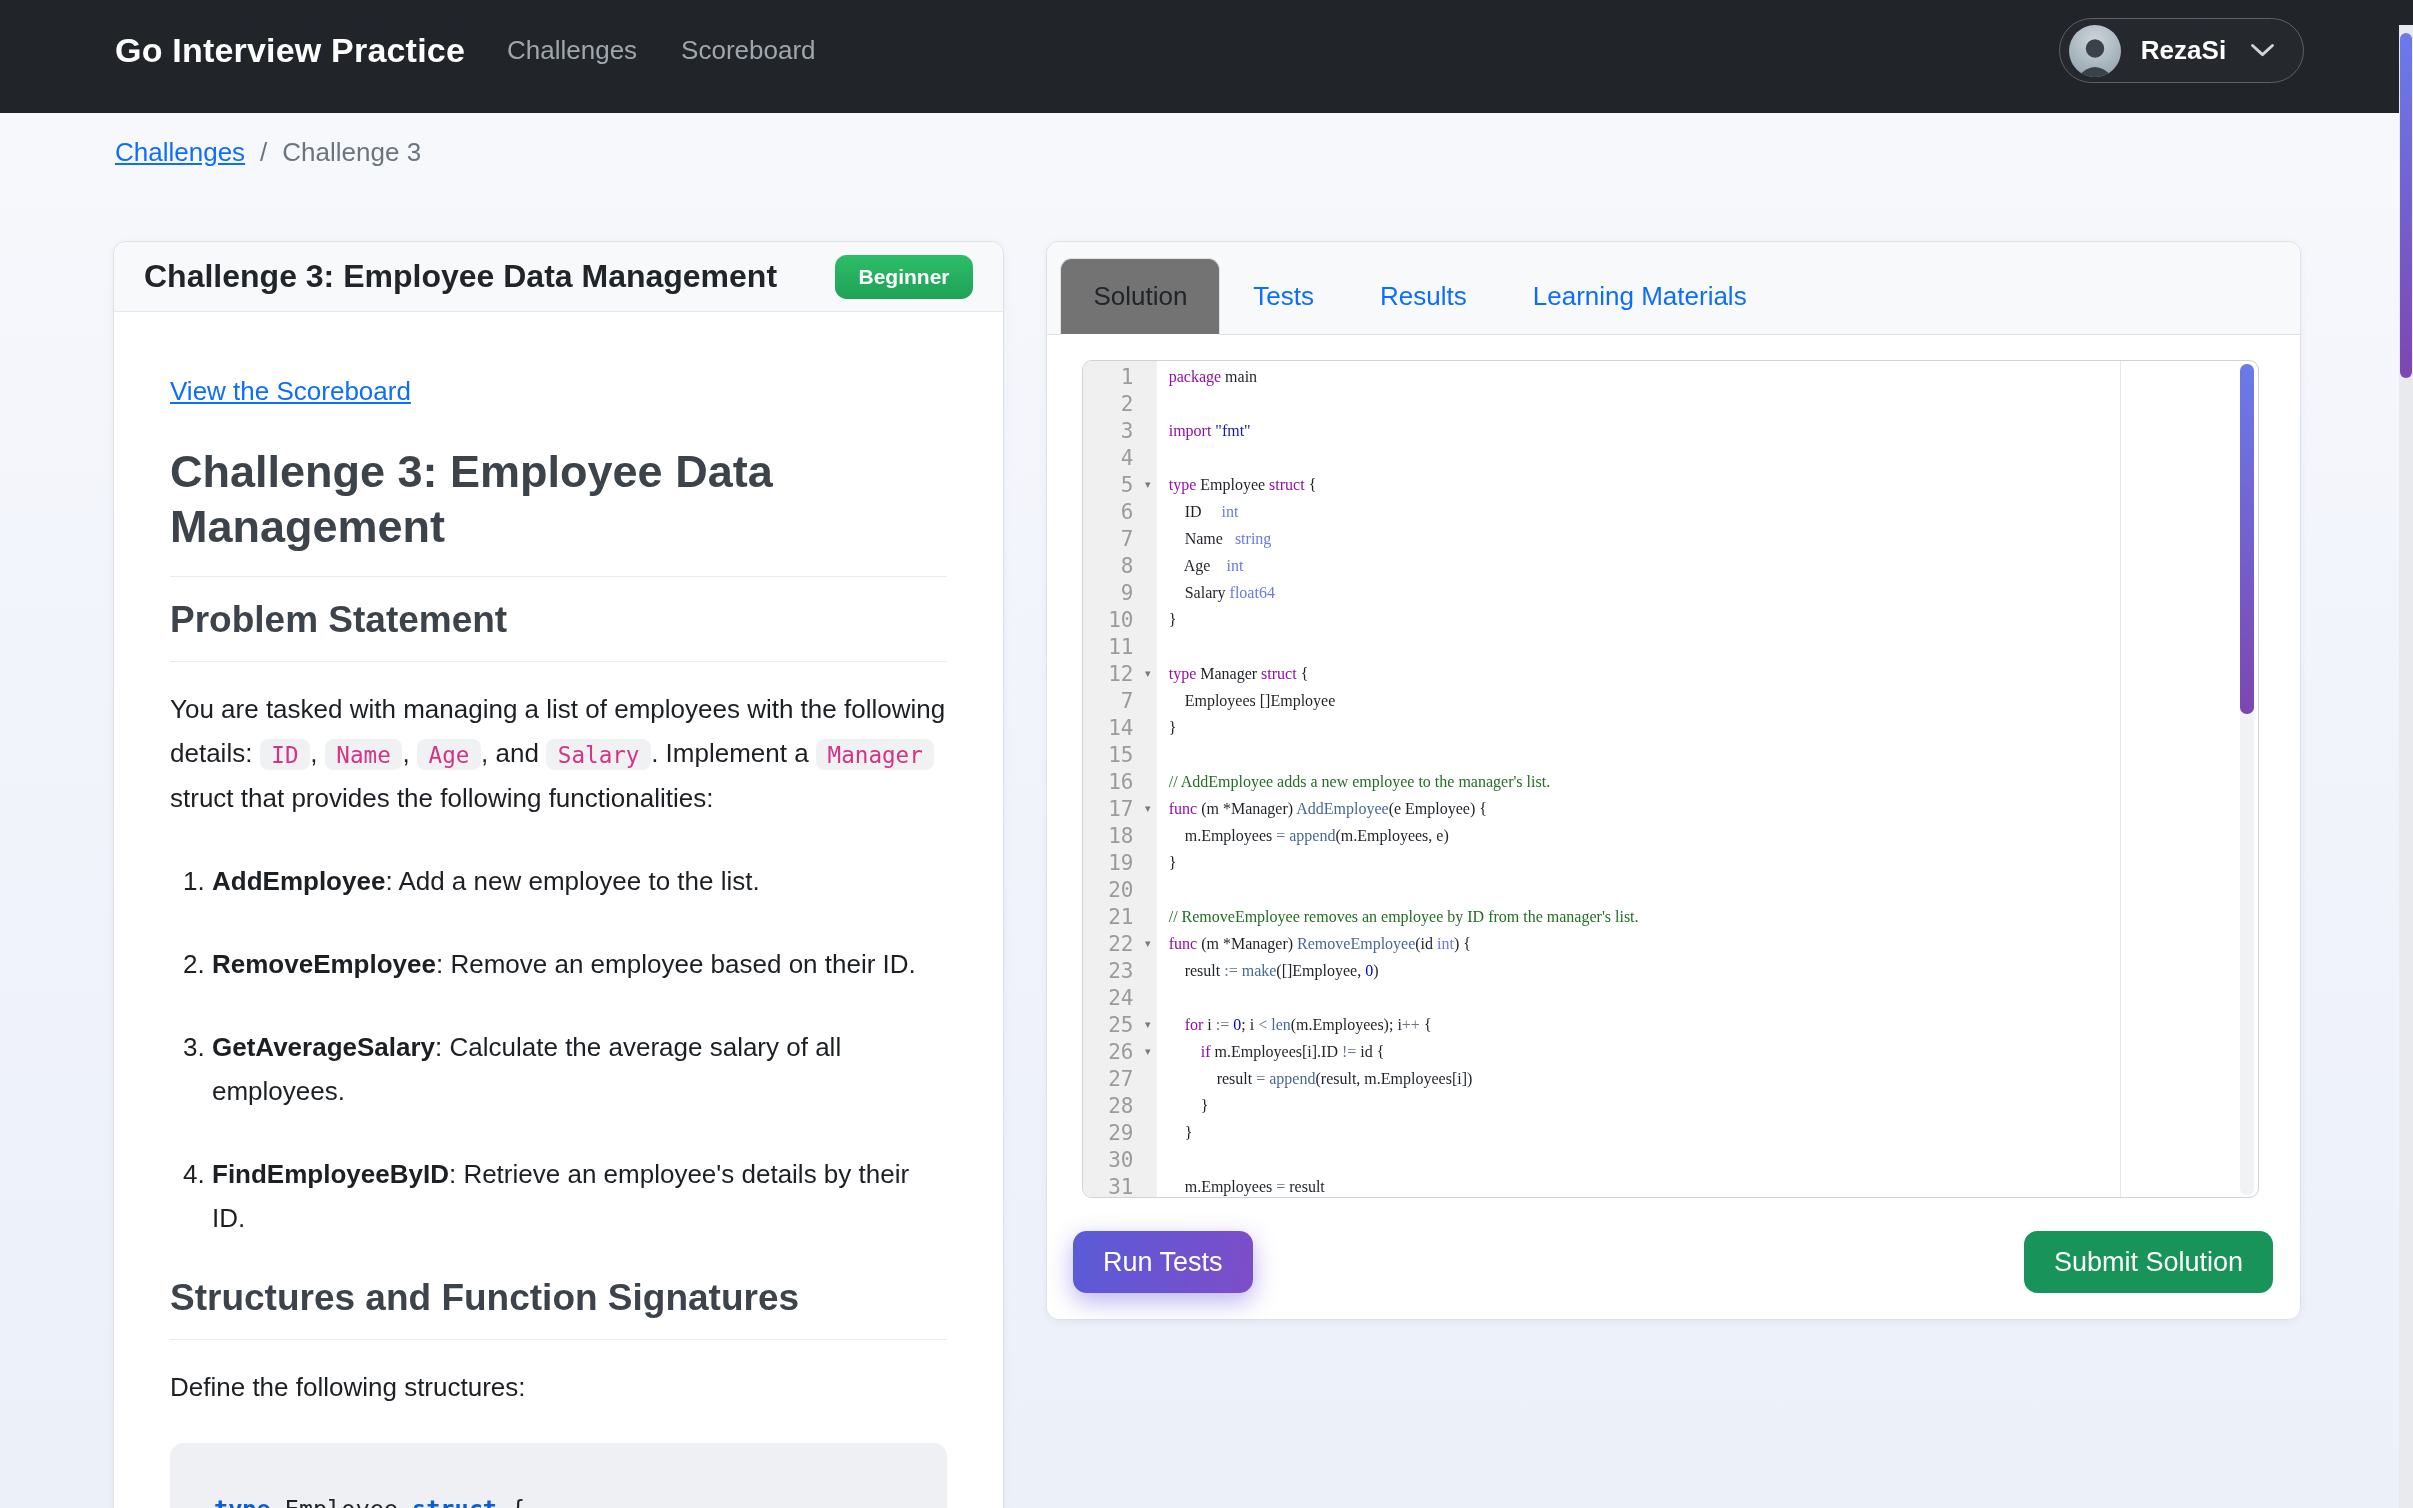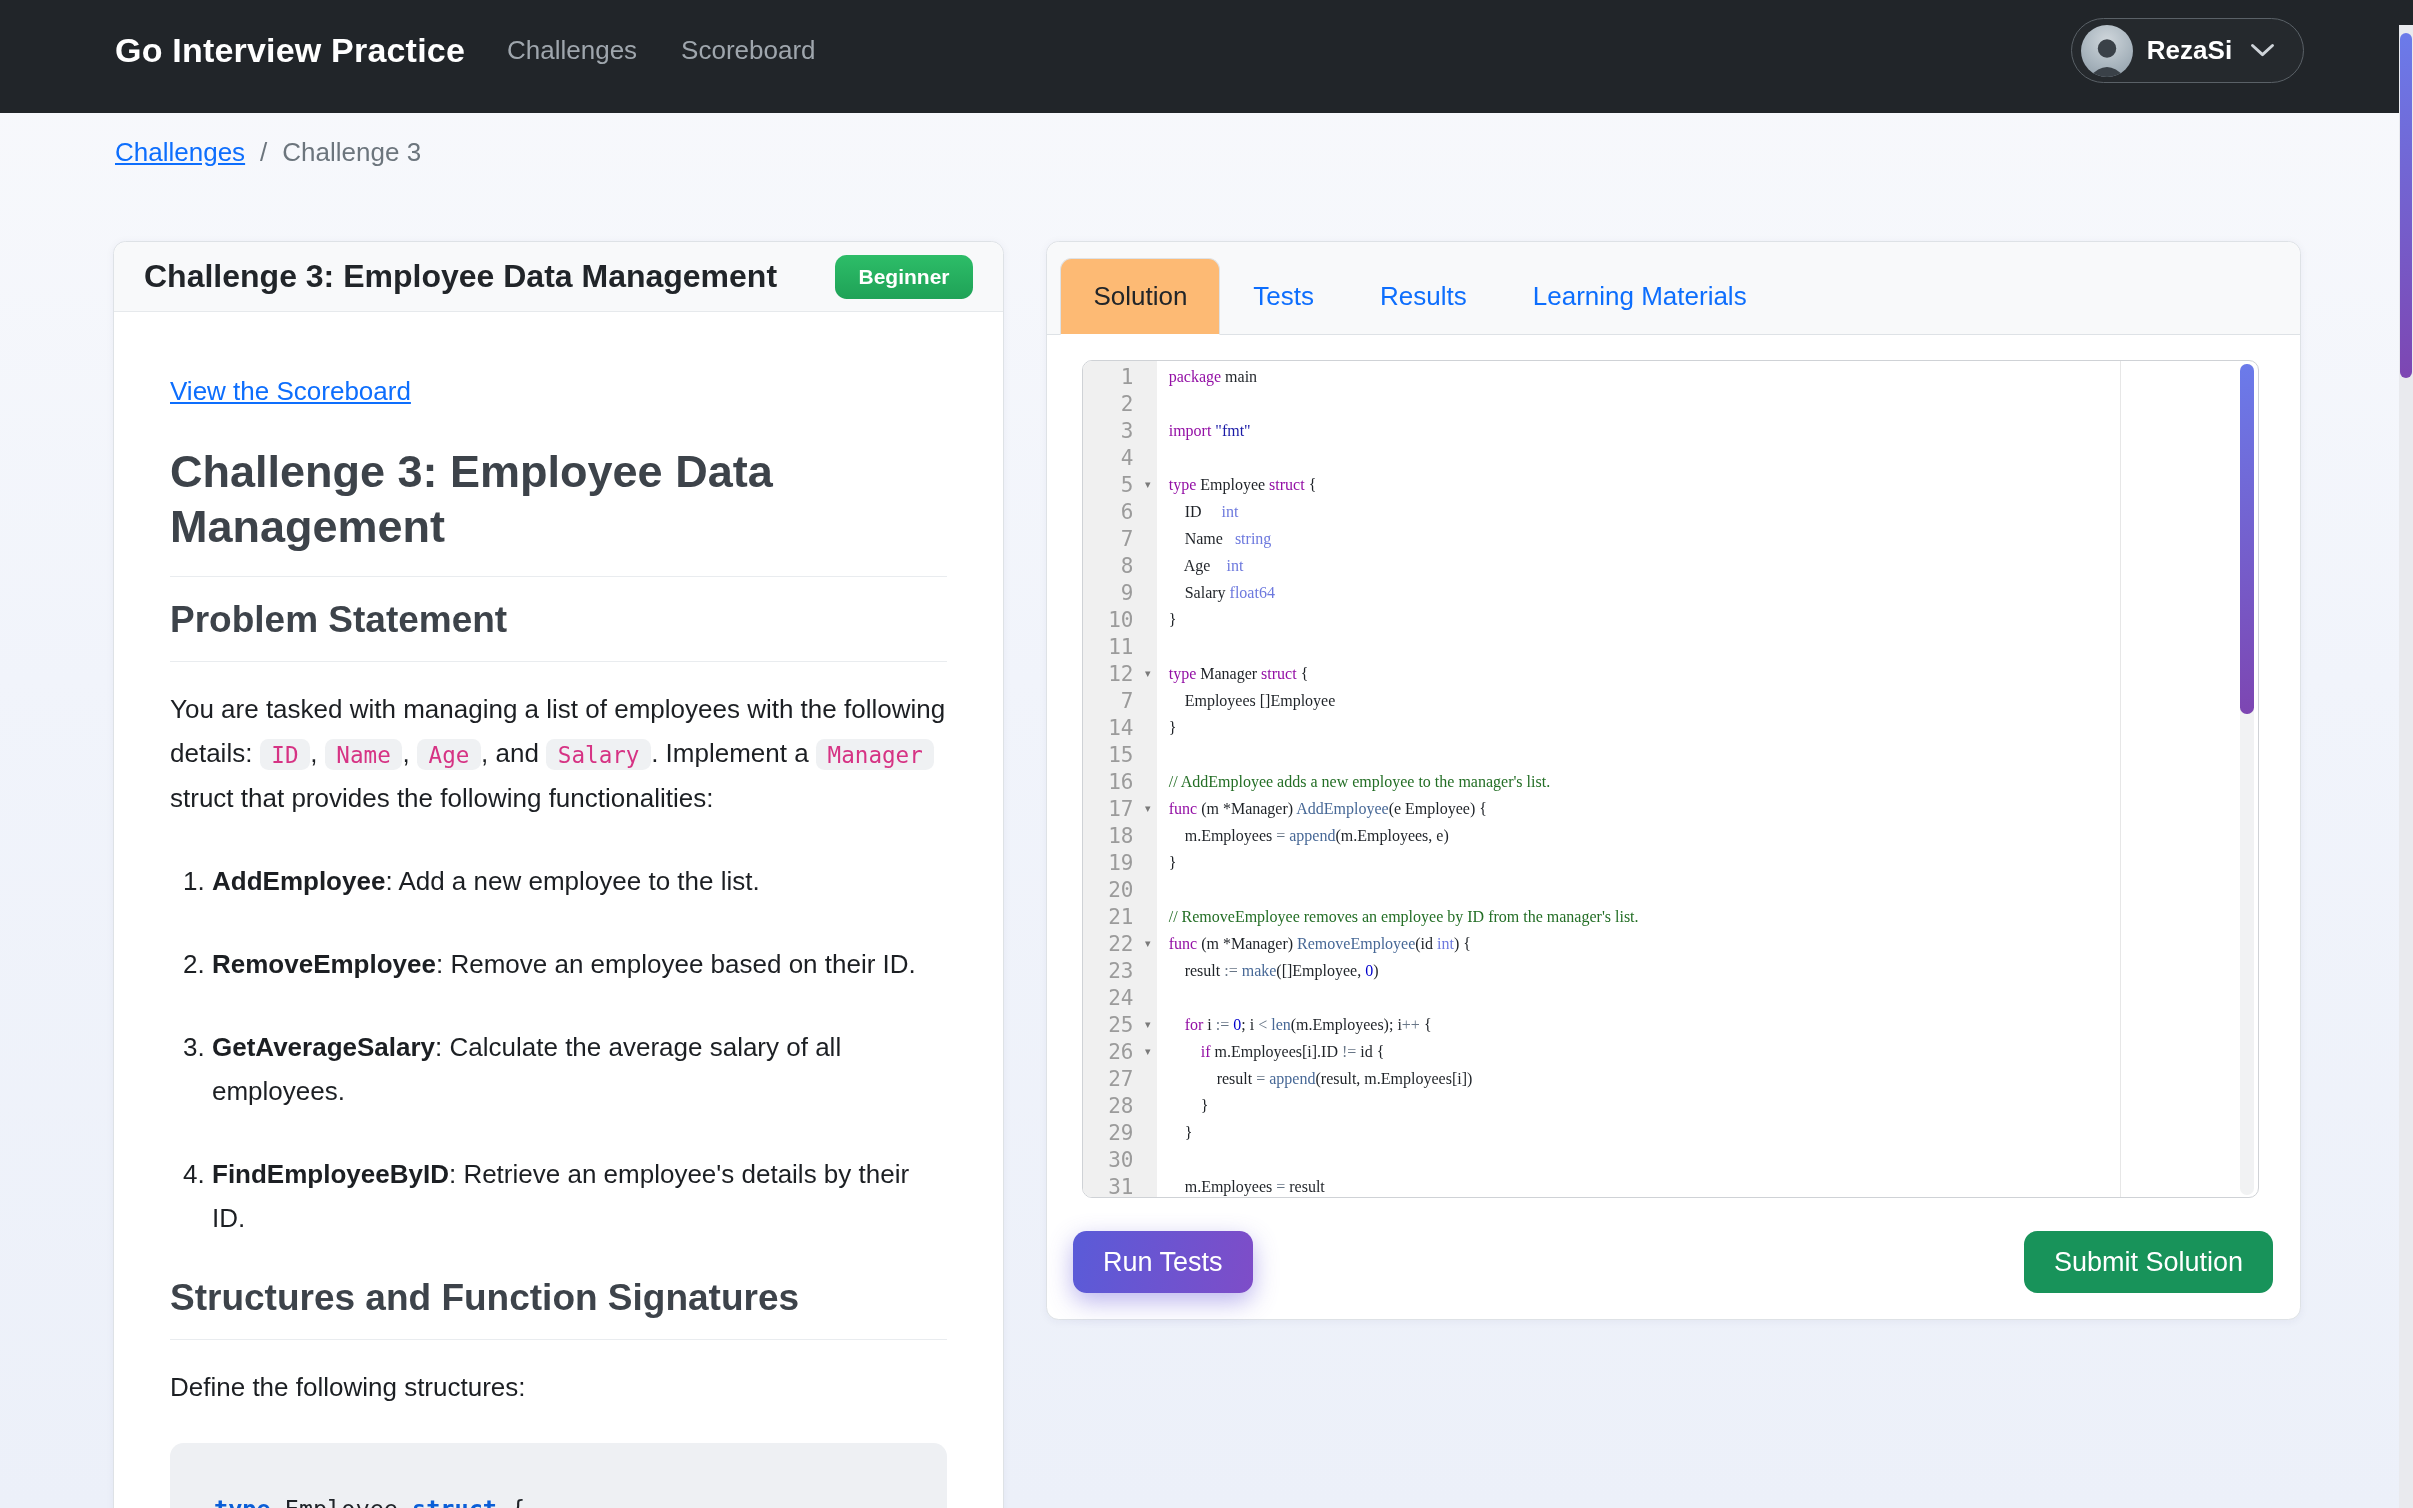--- a/index.html
+++ b/index.html
@@ -12,21 +12,21 @@
   
   .navbar{
     position:absolute;left:0;top:0;width:2413px;height:113px;
     background:#212529;display:flex;align-items:center;
     box-sizing:border-box;padding:0 109px 12px 115px;
   }
   .brand{font-size:34px;font-weight:700;color:#ffffff;letter-spacing:0.2px;margin-right:42px;}
   .nav-links{display:flex;gap:44px;flex:1;}
   .nav-link{font-size:26px;color:#9fa6ad;text-decoration:none;cursor:pointer;}
   .user-pill{
-    display:flex;align-items:center;gap:14px;
+    display:flex;align-items:center;gap:20px;
     border:1.7px solid #5a6167;border-radius:50px;
     padding:5.9px 28.5px 5.9px 8.4px;cursor:pointer;background:rgba(255,255,255,0.02);text-align:center;
   }
   .avatar{
     width:52px;height:52px;border-radius:50%;overflow:hidden;flex:0 0 auto;
     background:radial-gradient(circle at 50% 30%,#cfd6db 0%,#aab6bf 55%,#8c9aa5 100%);
     display:flex;align-items:flex-end;justify-content:center;
   }
   .avatar svg{display:block;}
   .user-name{font-size:26px;font-weight:700;color:#ffffff;}
@@ -87,21 +87,21 @@
   .tab-strip{
     height:93px;background:#f8f9fa;border-bottom:0.8px solid #dee2e6;
     border-radius:12.6px 12.6px 0 0;display:flex;align-items:flex-end;
     padding-left:13.4px;box-sizing:border-box;
   }
   .tab{
     font-size:26px;color:#0d6efd;padding:22px 32px;cursor:pointer;
     border:0.8px solid transparent;margin-bottom:-0.8px;white-space:nowrap;
   }
   .tab.active{
-    background:#fdba74;color:#212529;border-color:#dee2e6;border-bottom-color:#ffffff;
+    background:#737373;color:#212529;border-color:#dee2e6;border-bottom-color:#ffffff;
     border-radius:11.7px 11.7px 0 0;
   }
   
   .editor{
     position:absolute;left:35px;top:118px;width:1177px;height:838px;
     border:0.8px solid #cfd2d6;border-radius:10px;background:#ffffff;overflow:hidden;
     box-sizing:border-box;cursor:text;
   }
   .gutter-bg{position:absolute;left:0;top:0;width:74px;height:100%;background:#f0f0f0;}
   .print-margin{position:absolute;left:1037px;top:0;bottom:0;width:0.8px;background:#e7e7e7;}

